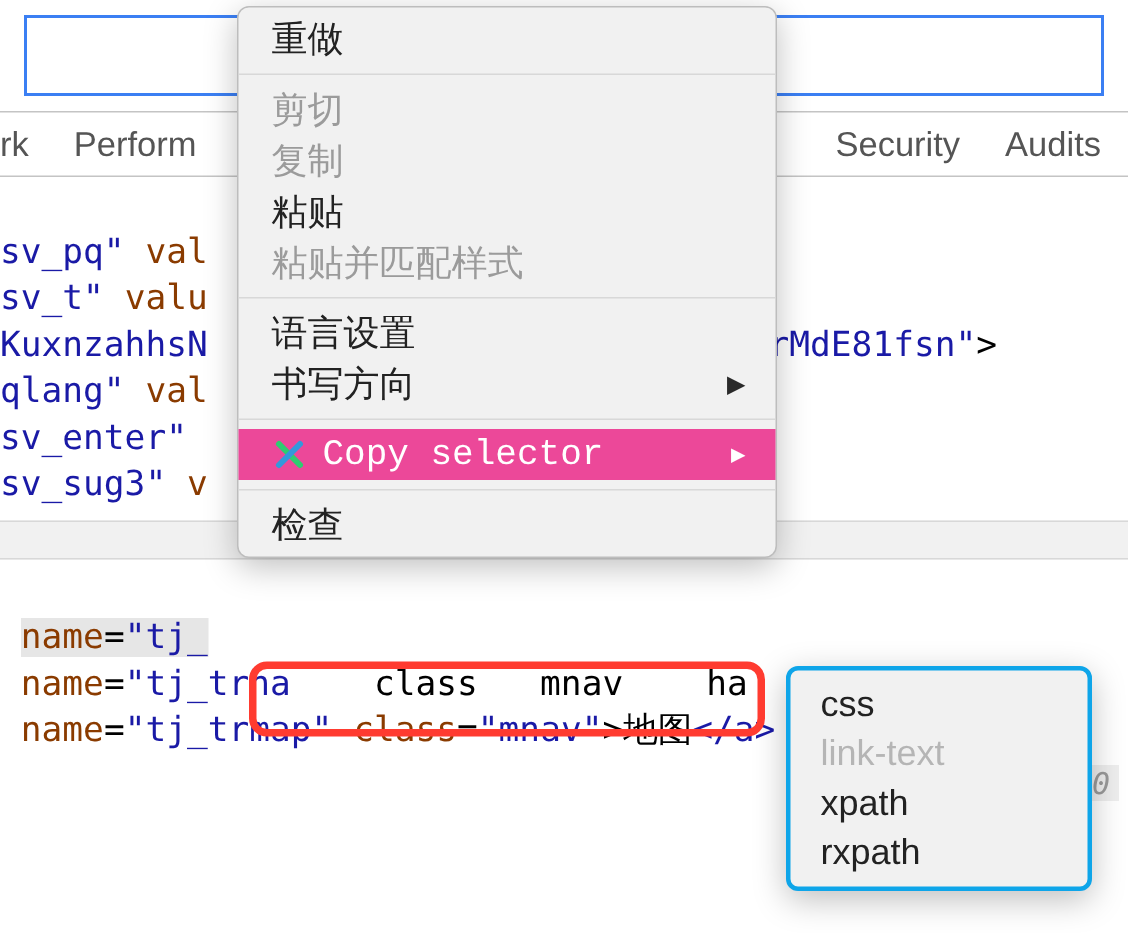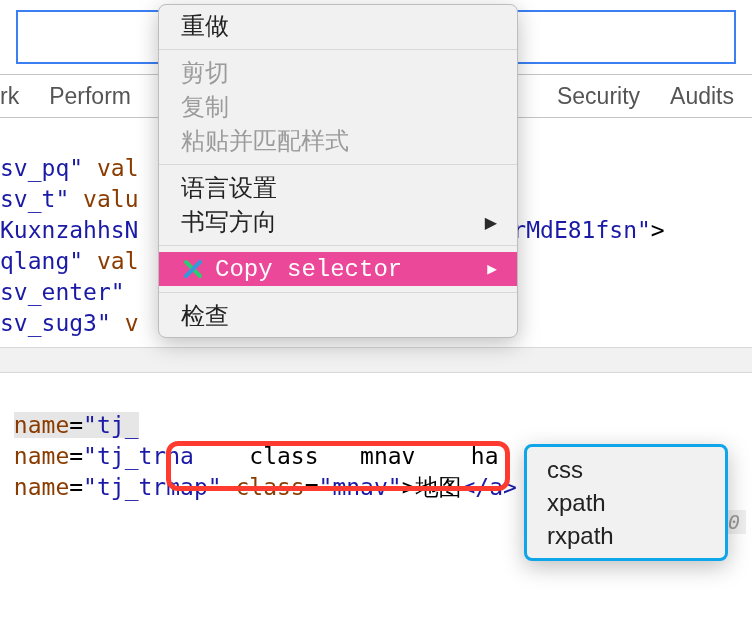--- a/index.html
+++ b/index.html
@@ -203,20 +203,23 @@
   <div class="ctx-item">
       <span>重做</span>
     </div>
   <div class="ctx-sep"></div>
   <div class="ctx-item disabled">
       <span>剪切</span>
     </div>
   <div class="ctx-item disabled">
       <span>复制</span>
     </div>
+  <div class="ctx-item">
+      <span>粘贴</span>
+    </div>
   <div class="ctx-item disabled">
       <span>粘贴并匹配样式</span>
     </div>
   <div class="ctx-sep"></div>
   <div class="ctx-item">
       <span>语言设置</span>
     </div>
   <div class="ctx-item">
     <span>书写方向</span>
     <span class="arrow">▶</span>
@@ -237,15 +240,16 @@
   <div class="ctx-sep"></div>
   <div class="ctx-item">
       <span>检查</span>
     </div>
 </div>
 
 <div class="highlight-box"></div>
 
 <div class="submenu">
   <div class="sub-item">css</div>
+  <div class="sub-item disabled">link-text</div>
   <div class="sub-item">xpath</div>
   <div class="sub-item">rxpath</div>
 </div>
 
 </body></html>

